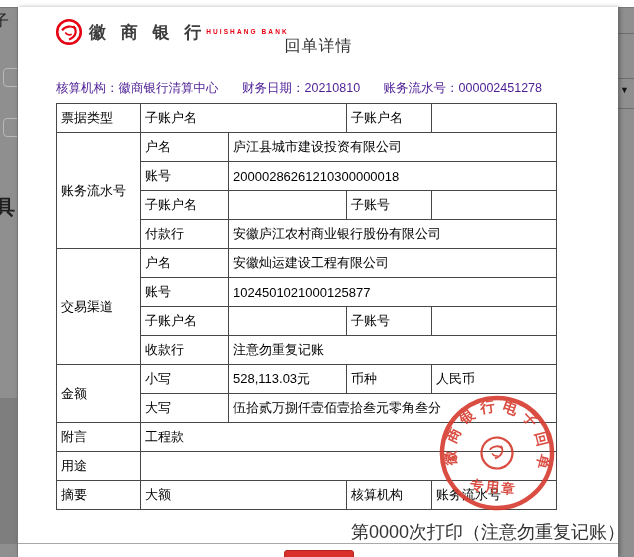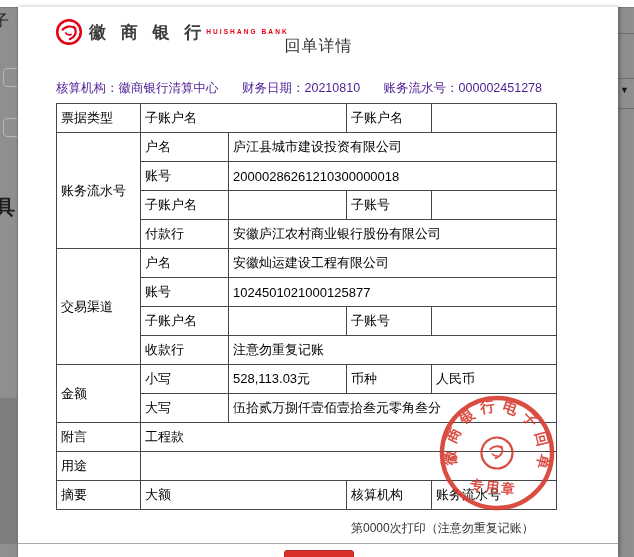--- a/index.html
+++ b/index.html
@@ -39,21 +39,21 @@
   #info-line { position:absolute; left:38px; top:73px; font-size:12.5px; color:#4c1d95; white-space:nowrap; }
   #info-line .item { margin-right:20px; }
 
   
   table#receipt { position:absolute; left:38px; top:96px; width:500px;
     border-collapse:collapse; table-layout:fixed; }
   table#receipt td { border:1px solid #474747; height:29px; padding:0 0 0 4px;
     font-size:13px; color:#000000; vertical-align:middle; white-space:nowrap; overflow:hidden; }
 
   
-  #print-note { position:absolute; left:333px; top:513px; font-size:12px; color:#333; white-space:nowrap; }
+  #print-note { position:absolute; left:333px; top:513px; font-size:18px; color:#333; white-space:nowrap; }
   #footer-divider { position:absolute; left:0; top:536px; width:601px; height:1px; background:#a9a9a9; }
   #print-button { position:absolute; left:266px; top:543px; width:70px; height:12px;
     background:#d9302c; border:1px solid #b52520; border-radius:3px 3px 0 0; cursor:pointer; }
 
   
   #stamp { position:absolute; left:419px; top:386px; width:120px; height:120px;
     opacity:0.9; pointer-events:none; transform:rotate(6deg); }
 </style>
 </head>
 <body>

